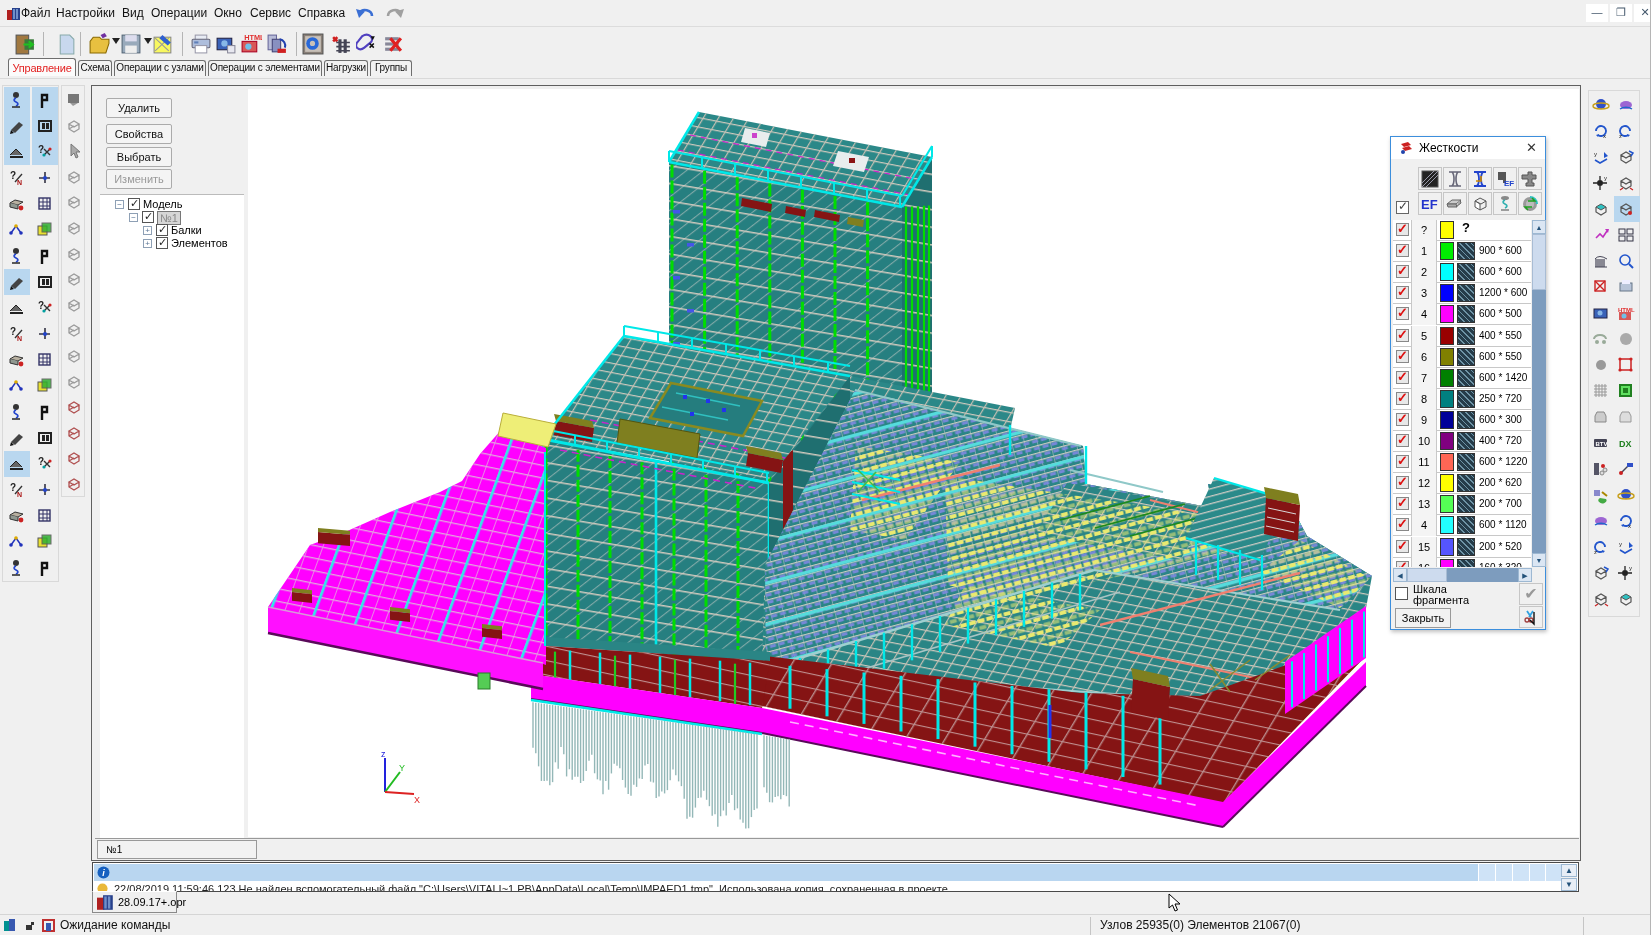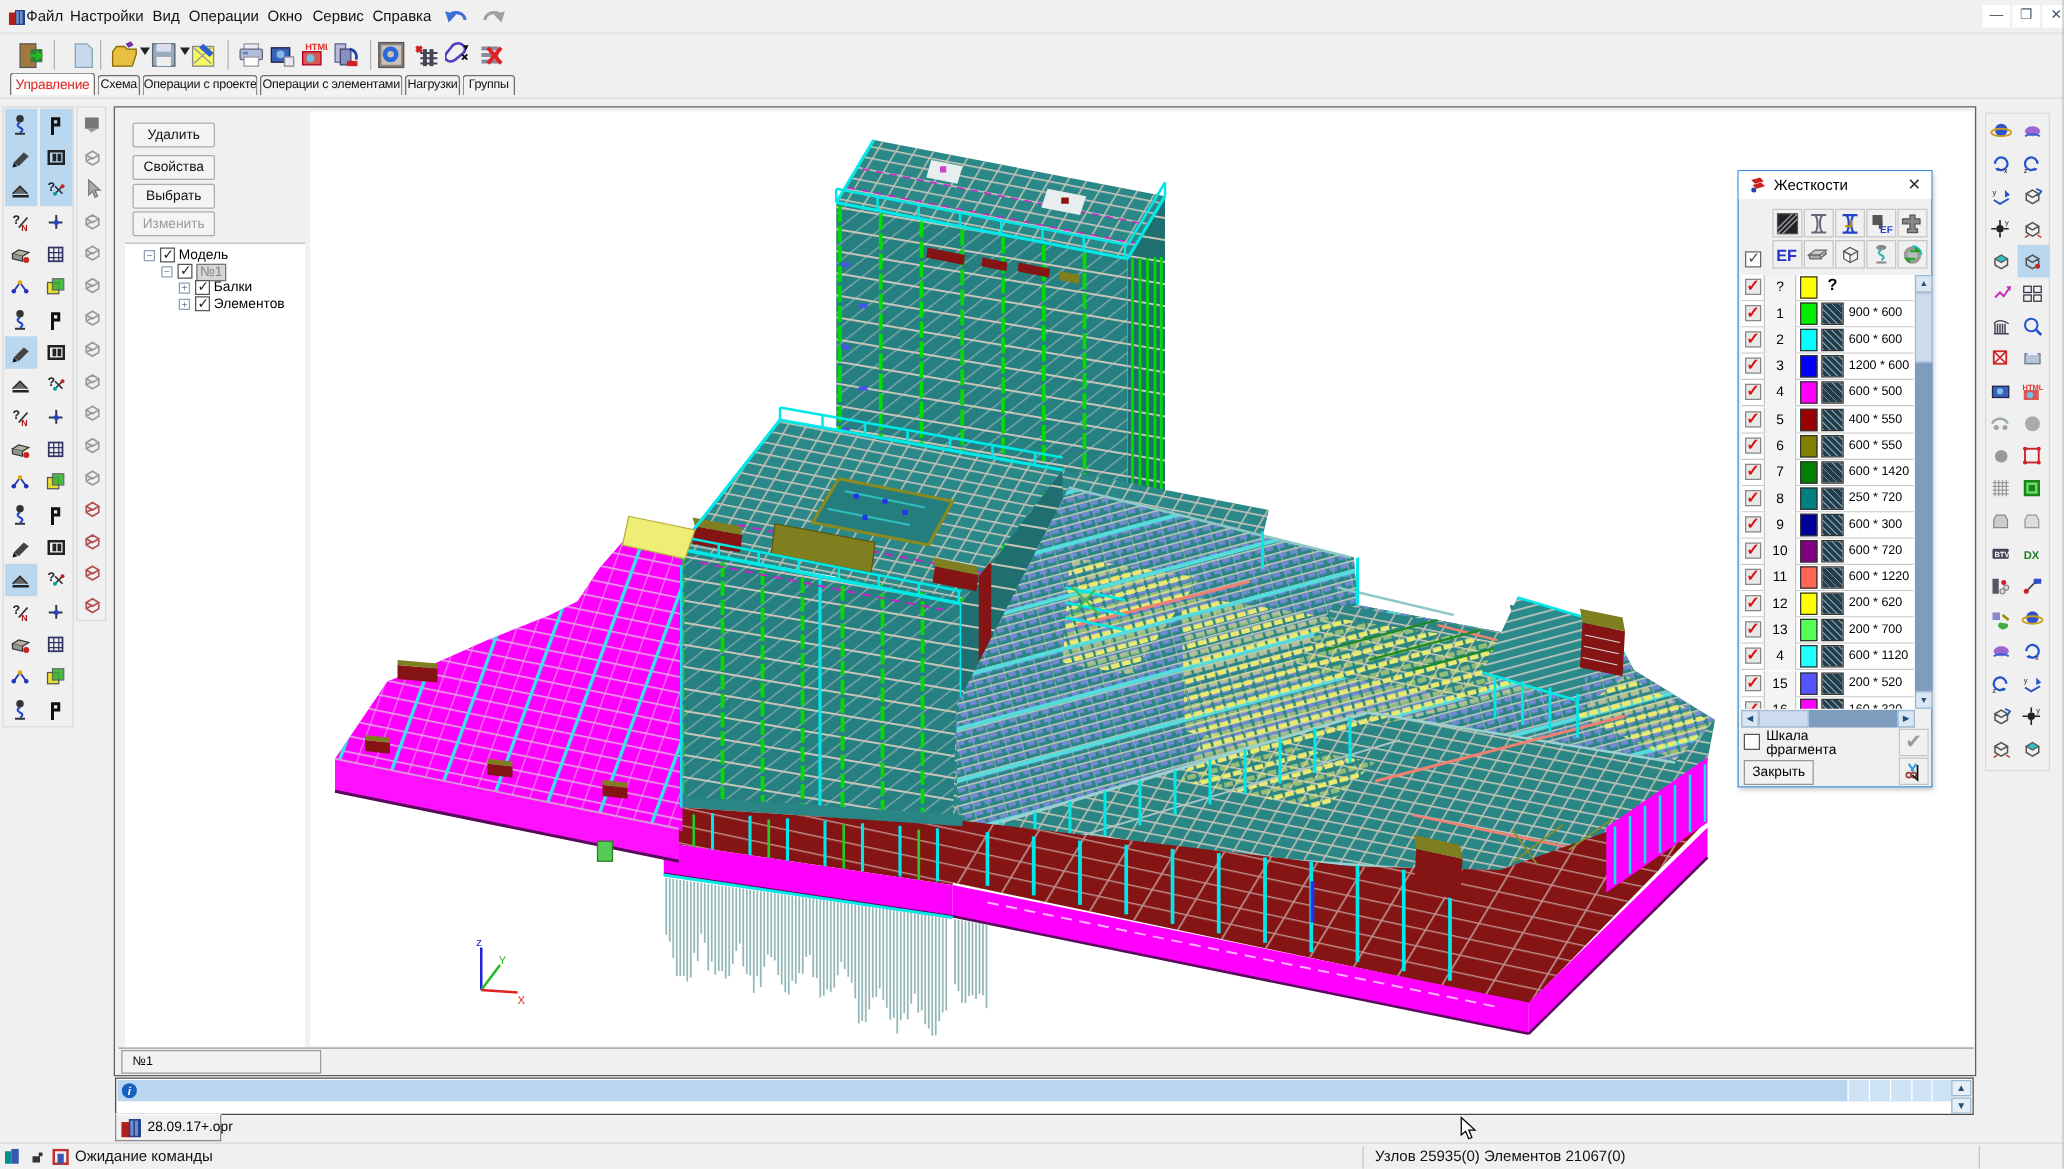--- a/index.html
+++ b/index.html
@@ -164,21 +164,21 @@
       <rect x="3" y="14" width="13" height="3" fill="#889"></rect>
       <path d="M8 5 L18 17 M18 5 L8 17" stroke="#e02020" stroke-width="3"></path>
     </svg>
     <div class="abs" style="left: 112px; top: 10px; width: 0px; height: 0px; border-left: 4px solid transparent; border-right: 4px solid transparent; border-top: 6px solid rgb(34, 34, 34);"></div>
     <div class="abs" style="left: 144px; top: 10px; width: 0px; height: 0px; border-left: 4px solid transparent; border-right: 4px solid transparent; border-top: 6px solid rgb(34, 34, 34);"></div>
   </div>
 
 <div id="tabrow" class="abs">
   <div class="tab active" style="left:8px;width:68px;font-size:11px">Управление</div>
   <div class="tab" style="left:78px;width:34px">Схема</div>
-  <div class="tab" style="left:114px;width:92px">Операции с проекте</div>
+  <div class="tab" style="left:114px;width:92px">Операции с узлами</div>
   <div class="tab" style="left:208px;width:114px">Операции с элементами</div>
   <div class="tab" style="left:324px;width:44px">Нагрузки</div>
   <div class="tab" style="left:370px;width:42px">Группы</div>
 </div>
 
 <div class="abs" style="left:0;top:78px;width:1651px;height:1px;background:#d9d9d9"></div>
 <div id="ltb1" class="abs">
     <div class="lcell hl" style="left: 1px; top: 1px;">
       <svg width="18" height="18" viewBox="0 0 18 18" style="position:absolute;left:4px;top:4px">
         <circle cx="8" cy="4" r="3" fill="#333"></circle>
@@ -545,20 +545,26 @@
     <svg class="abs" style="left:3px;top:2px" width="13" height="13" viewBox="0 0 13 13">
         <circle cx="6.5" cy="6.5" r="6" fill="#1560c0"></circle>
         <text x="6.5" y="10" font-size="9" fill="#fff" text-anchor="middle" font-weight="bold" font-style="italic">i</text>
       </svg>
     <div style="position:absolute;left:1384px;top:0;width:84px;height:17px;background:#cfe3f7"></div>
     <div style="position:absolute;left:1384px;top:0;width:1px;height:17px;background:#fff"></div>
     <div style="position:absolute;left:1401px;top:0;width:1px;height:17px;background:#fff"></div>
     <div style="position:absolute;left:1418px;top:0;width:1px;height:17px;background:#fff"></div>
     <div style="position:absolute;left:1435px;top:0;width:1px;height:17px;background:#fff"></div>
     <div style="position:absolute;left:1451px;top:0;width:1px;height:17px;background:#fff"></div>
+  </div>
+  <div id="logrow2">
+    <svg class="abs" style="left:3px;top:2px" width="11" height="11" viewBox="0 0 13 13">
+        <circle cx="6.5" cy="6.5" r="6" fill="#e9b83a"></circle>
+      </svg>
+    <span style="position:absolute;left:20px;top:2px">22/08/2019 11:59:46.123  Не найден вспомогательный файл "C:\Users\VITALI~1.PB\AppData\Local\Temp\IMPAED1.tmp". Использована копия, сохраненная в проекте</span>
   </div>
   <div id="logscroll">
     <div style="position:absolute;top:0;width:16px;height:13px;border:1px solid #9db8d2;background:#e8eef6;font-size:8px;text-align:center;color:#23527a;line-height:12px">▲</div>
     <div style="position:absolute;top:14px;width:16px;height:13px;border:1px solid #9db8d2;background:#e8eef6;font-size:8px;text-align:center;color:#23527a;line-height:12px">▼</div>
   </div>
 </div>
 
 <div id="oprtab" class="abs">
   <svg class="abs" style="left:4px;top:2px" width="17" height="17" viewBox="0 0 14 14">
       <rect x="0" y="3" width="6" height="10" fill="#b02020"></rect>
@@ -986,21 +992,21 @@
           <div class="dnum">9</div>
           <div class="dswatch" style="background:#000099"></div>
           <div class="dhatch"></div>
           <div class="dtxt">600 * 300</div>
         </div>
         <div class="drow" style="top:211px">
           <div class="redchk"></div>
           <div class="dnum">10</div>
           <div class="dswatch" style="background:#800080"></div>
           <div class="dhatch"></div>
-          <div class="dtxt">600 * 720</div>
+          <div class="dtxt">400 * 720</div>
         </div>
         <div class="drow" style="top:232.10000000000002px">
           <div class="redchk"></div>
           <div class="dnum">11</div>
           <div class="dswatch" style="background:#ff6655"></div>
           <div class="dhatch"></div>
           <div class="dtxt">600 * 1220</div>
         </div>
         <div class="drow" style="top:253.20000000000002px">
           <div class="redchk"></div>

